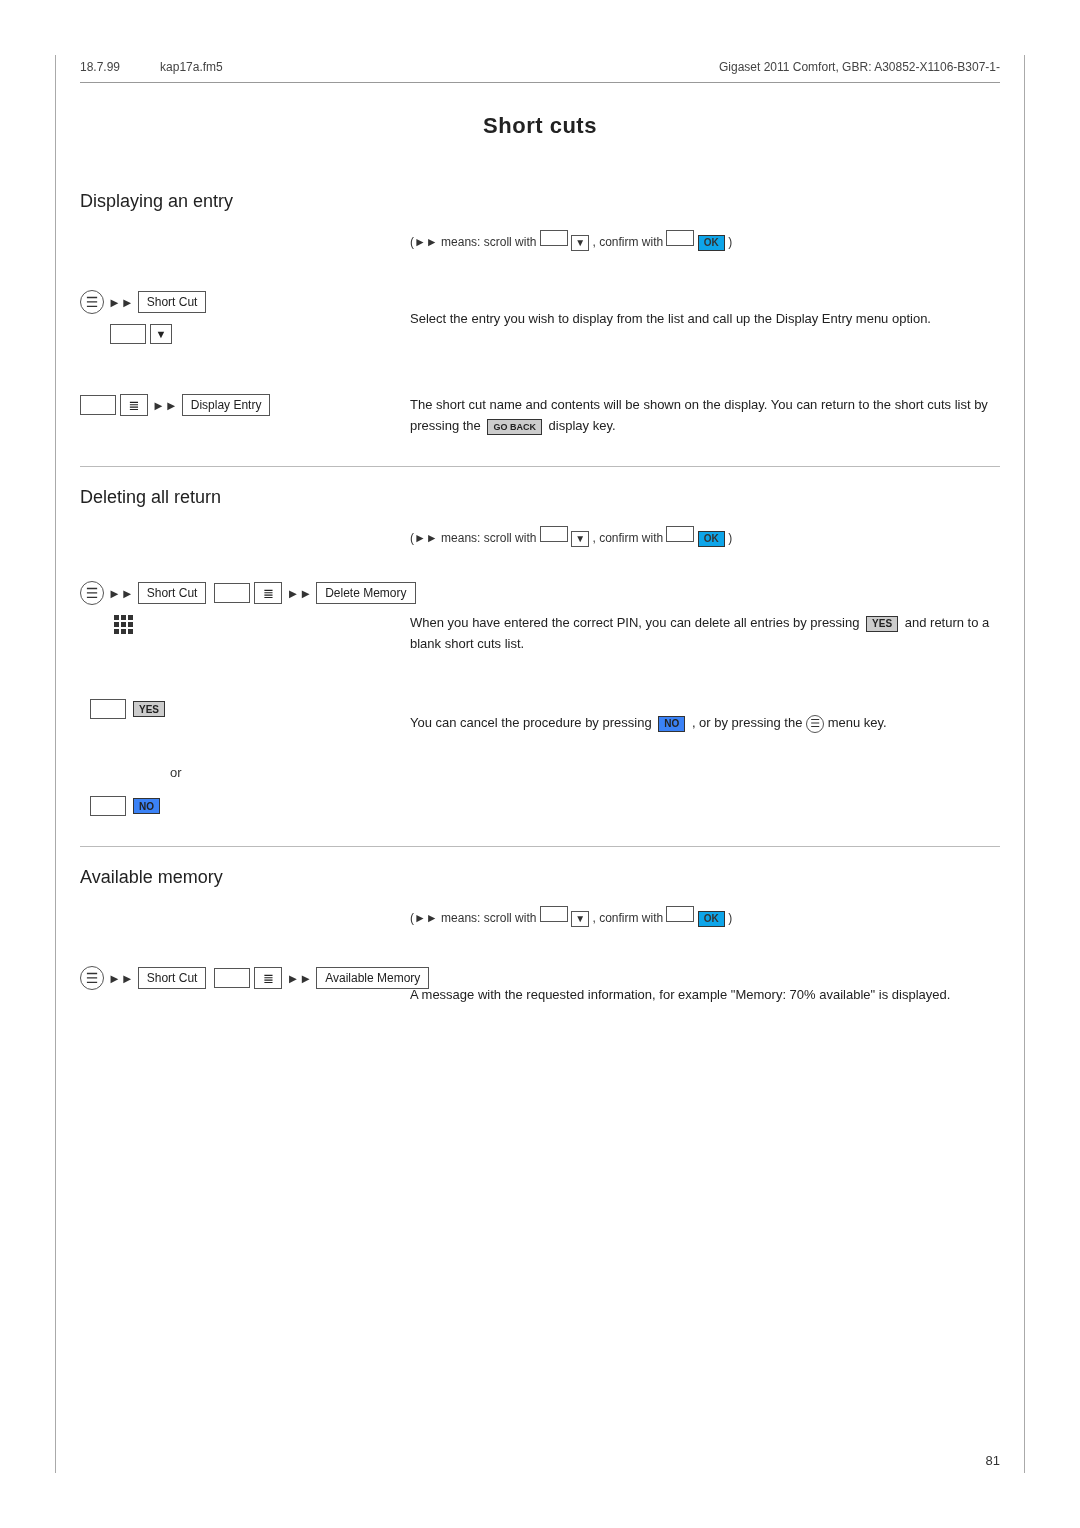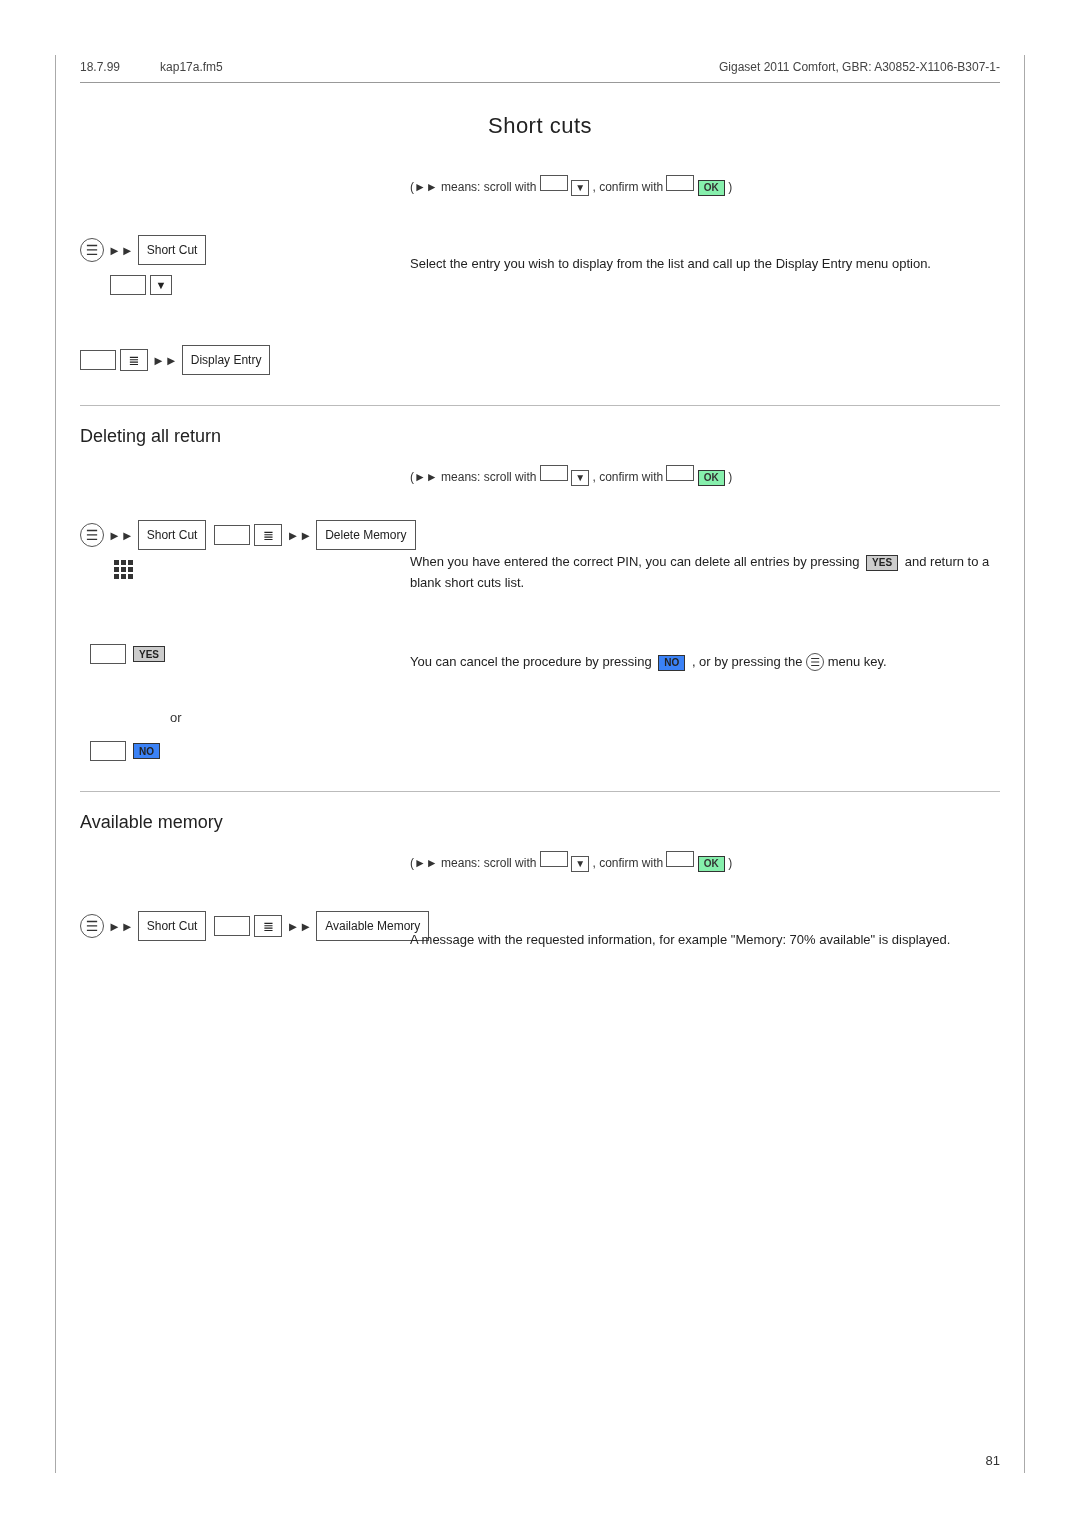--- a/index.html
+++ b/index.html
@@ -35,22 +35,22 @@
 
     .header-left {
       display: flex;
       gap: 40px;
     }
 
     
     .page-title {
       text-align: center;
       font-size: 22px;
-      font-weight: normal;
-      margin-bottom: 36px;
+      font-weight: bold;
+      margin-bottom: 52px;
       letter-spacing: 0.5px;
     }
 
     
     .section-heading {
       font-size: 18px;
       font-weight: normal;
       margin-bottom: 18px;
       margin-top: 10px;
     }
@@ -117,21 +117,21 @@
 
     
     .key-box {
       display: inline-flex;
       align-items: center;
       justify-content: center;
       border: 1.5px solid #555;
       padding: 2px 8px;
       font-size: 12px;
       min-width: 50px;
-      height: 30px;
+      height: 22px;
       flex-shrink: 0;
     }
 
     
     .soft-key {
       display: inline-flex;
       align-items: center;
       justify-content: center;
       border: 1.5px solid #555;
       width: 36px;
@@ -173,21 +173,21 @@
       padding: 1px 5px;
       font-size: 10px;
       font-weight: bold;
       background: #ddd;
       height: 16px;
       flex-shrink: 0;
     }
 
     .btn-yes { background: #ccc; }
     .btn-no  { background: #3b82f6; }
-    .btn-ok  { background: #86efac; }
+    .btn-ok  { background: #0ea5e9; }
     .btn-goback { background: #ccc; font-size: 9px; }
 
     
     .keypad-icon {
       display: inline-grid;
       grid-template-columns: repeat(3, 5px);
       grid-template-rows: repeat(3, 5px);
       gap: 2px;
       margin: 0 4px;
       flex-shrink: 0;
@@ -249,20 +249,21 @@
   <div class="header">
     <div class="header-left">
       <span>18.7.99</span>
       <span>kap17a.fm5</span>
     </div>
     <span>Gigaset 2011 Comfort, GBR: A30852-X1106-B307-1-</span>
   </div>
 
   <h1 class="page-title">Short cuts</h1>
 
+  <h2 class="section-heading">Displaying an entry</h2>
 
   <div class="content-section">
     <div class="left-col">
 
       <div style="height: 60px;"></div>
 
       <div class="ui-row">
         <span class="menu-key">☰</span>
         <span class="arrow">►►</span>
         <span class="key-box">Short Cut</span>
@@ -287,20 +288,25 @@
         <span class="soft-key" style="display:inline-flex; width:28px; height:16px;"></span>
         <span class="down-btn" style="display:inline-flex; width:18px; height:16px; font-size:10px;">▼</span>
         <span>, confirm with </span>
         <span class="soft-key" style="display:inline-flex; width:28px; height:16px;"></span>
         <span class="btn-small btn-ok">OK</span>
         <span>)</span>
       </p>
       <div style="height: 48px;"></div>
       <p class="desc-text">Select the entry you wish to display from the list and call up the Display Entry menu option.</p>
       <div style="height: 55px;"></div>
+      <p class="desc-text">
+        <span>The short cut name and contents will be shown on the display. You can return to the short cuts list by pressing the</span>
+        <span class="btn-small btn-goback" style="margin: 0 3px;">GO BACK</span>
+        <span>display key.</span>
+      </p>
     </div>
   </div>
 
   <hr class="section-divider">
 
   <h2 class="section-heading">Deleting all return</h2>
 
   <div class="content-section">
     <div class="left-col">
       <div style="height: 55px;"></div>

